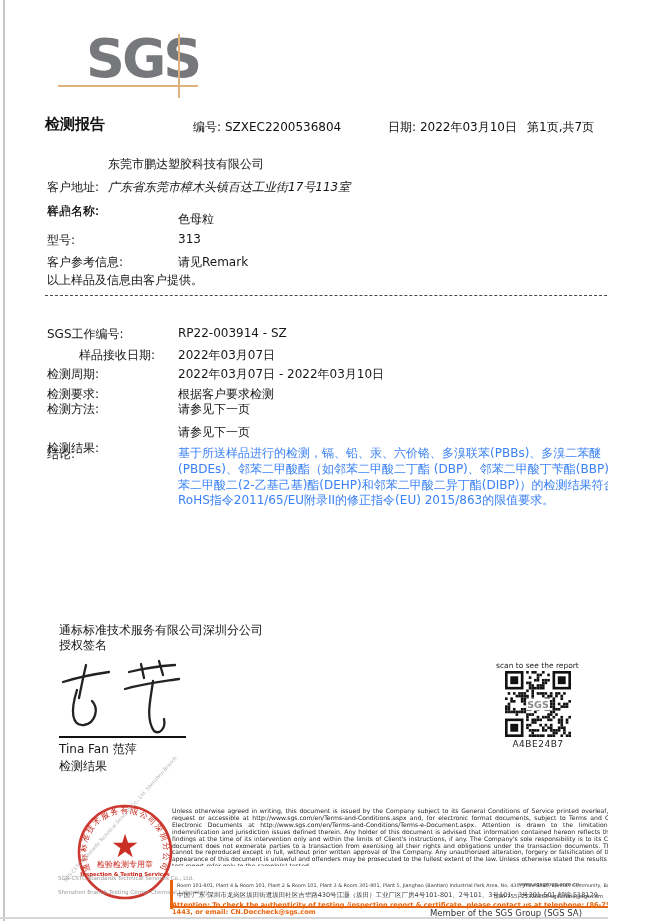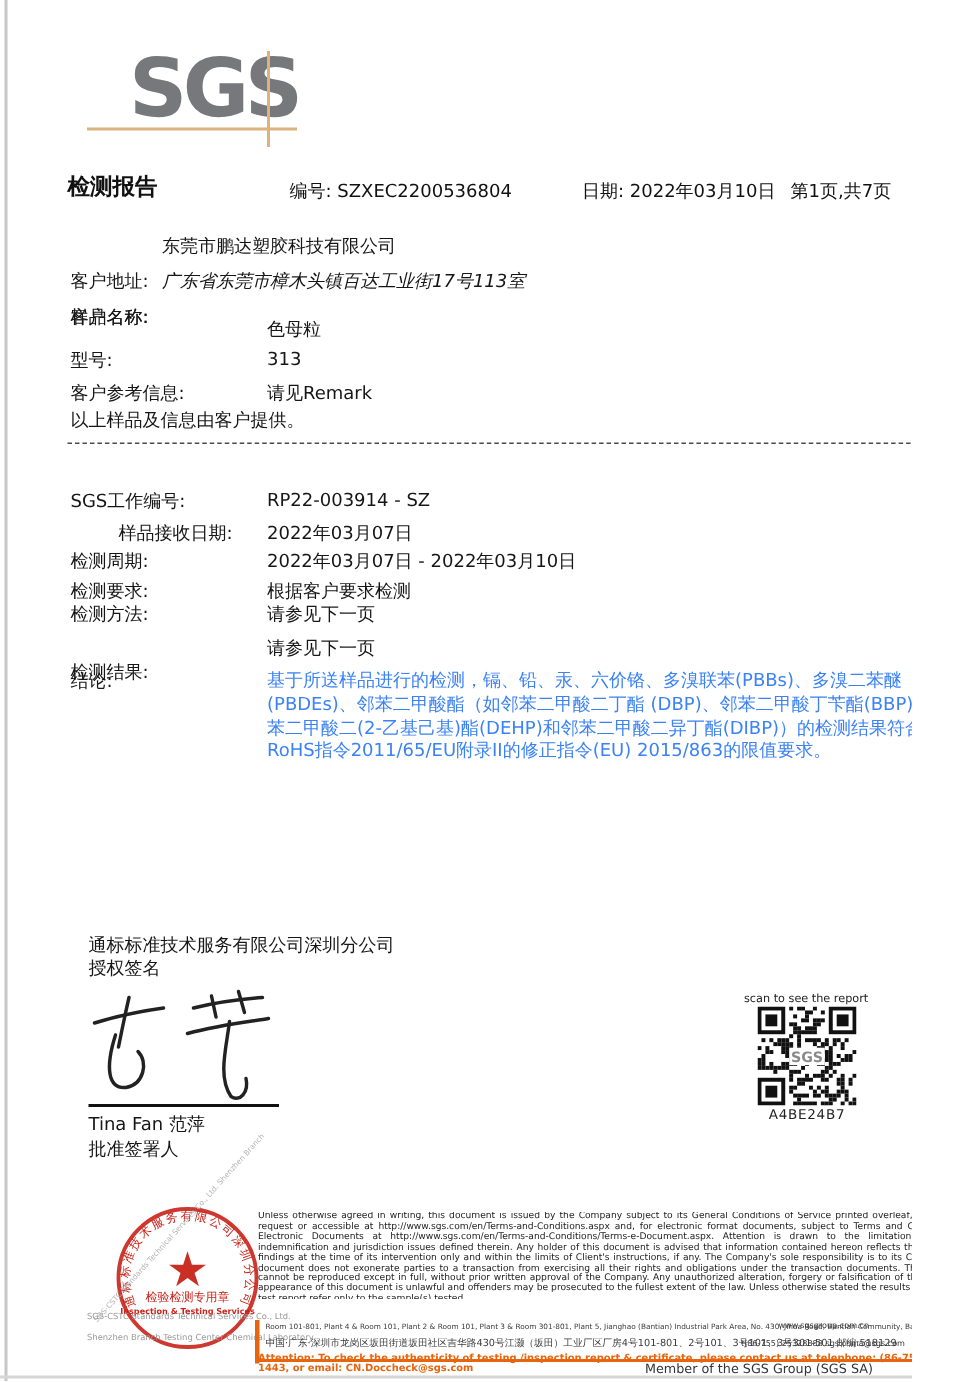--- a/index.html
+++ b/index.html
@@ -96,21 +96,21 @@
       <path d="M22,32 C15,54 17,68 29,67 C41,65 44,50 37,43"></path>
       <path d="M86,6 L89,20"></path>
       <path d="M104,3 L108,17"></path>
       <path d="M74,14 C90,10 106,8 120,7"></path>
       <path d="M70,31 C92,25 112,23 124,21"></path>
       <path d="M98,23 C96,40 90,60 99,73 C105,77 111,70 109,61"></path>
     </g>
   </svg>
   <div class="abs sig-line" style="left:59px;top:736px;width:127px;height:2px;"></div>
   <div class="abs sig-txt" style="left:59px;top:741px;">Tina Fan 范萍</div>
-  <div class="abs sig-txt" style="left:59px;top:758px;">批准签署人</div>
+  <div class="abs sig-txt" style="left:59px;top:758px;">检测结果</div>
 
   <div class="abs qr-caption" style="left:496px;top:661px;width:84px;">scan to see the report</div>
   <svg id="qr-code" class="abs" style="left:505px;top:671px;" width="66" height="66" viewBox="0 0 25 25">
     <rect x="0" y="0" width="25" height="25" fill="#fff"></rect>
     <g id="qr-modules" fill="#111">
         <rect x="8" y="0" width="1" height="1"></rect>
         <rect x="10" y="0" width="1" height="1"></rect>
         <rect x="11" y="0" width="1" height="1"></rect>
         <rect x="14" y="0" width="1" height="1"></rect>
         <rect x="12" y="1" width="1" height="1"></rect>

